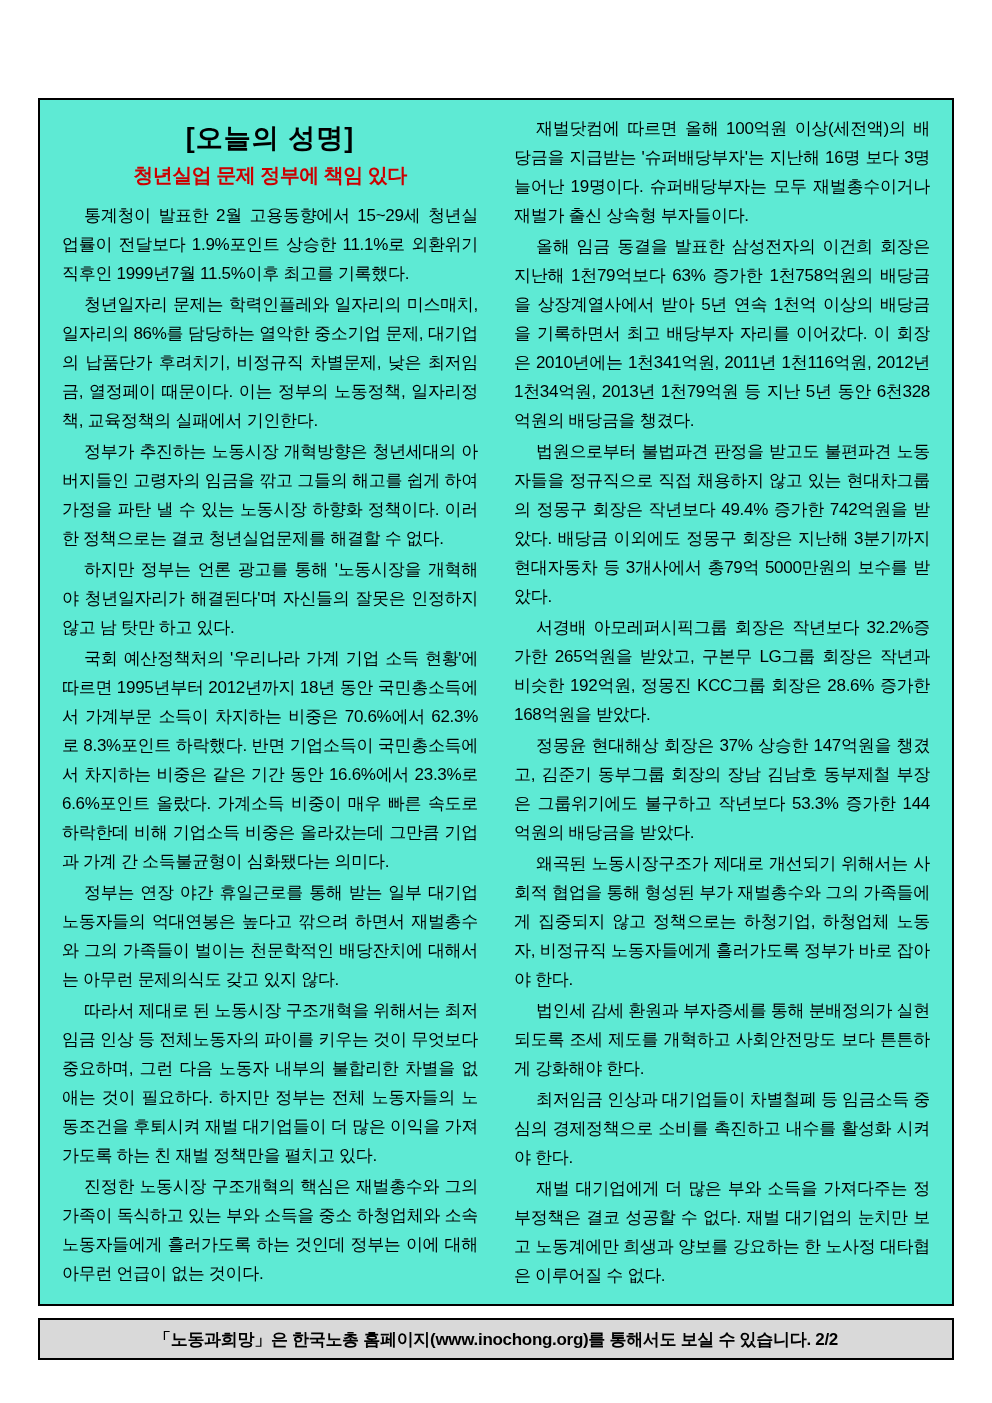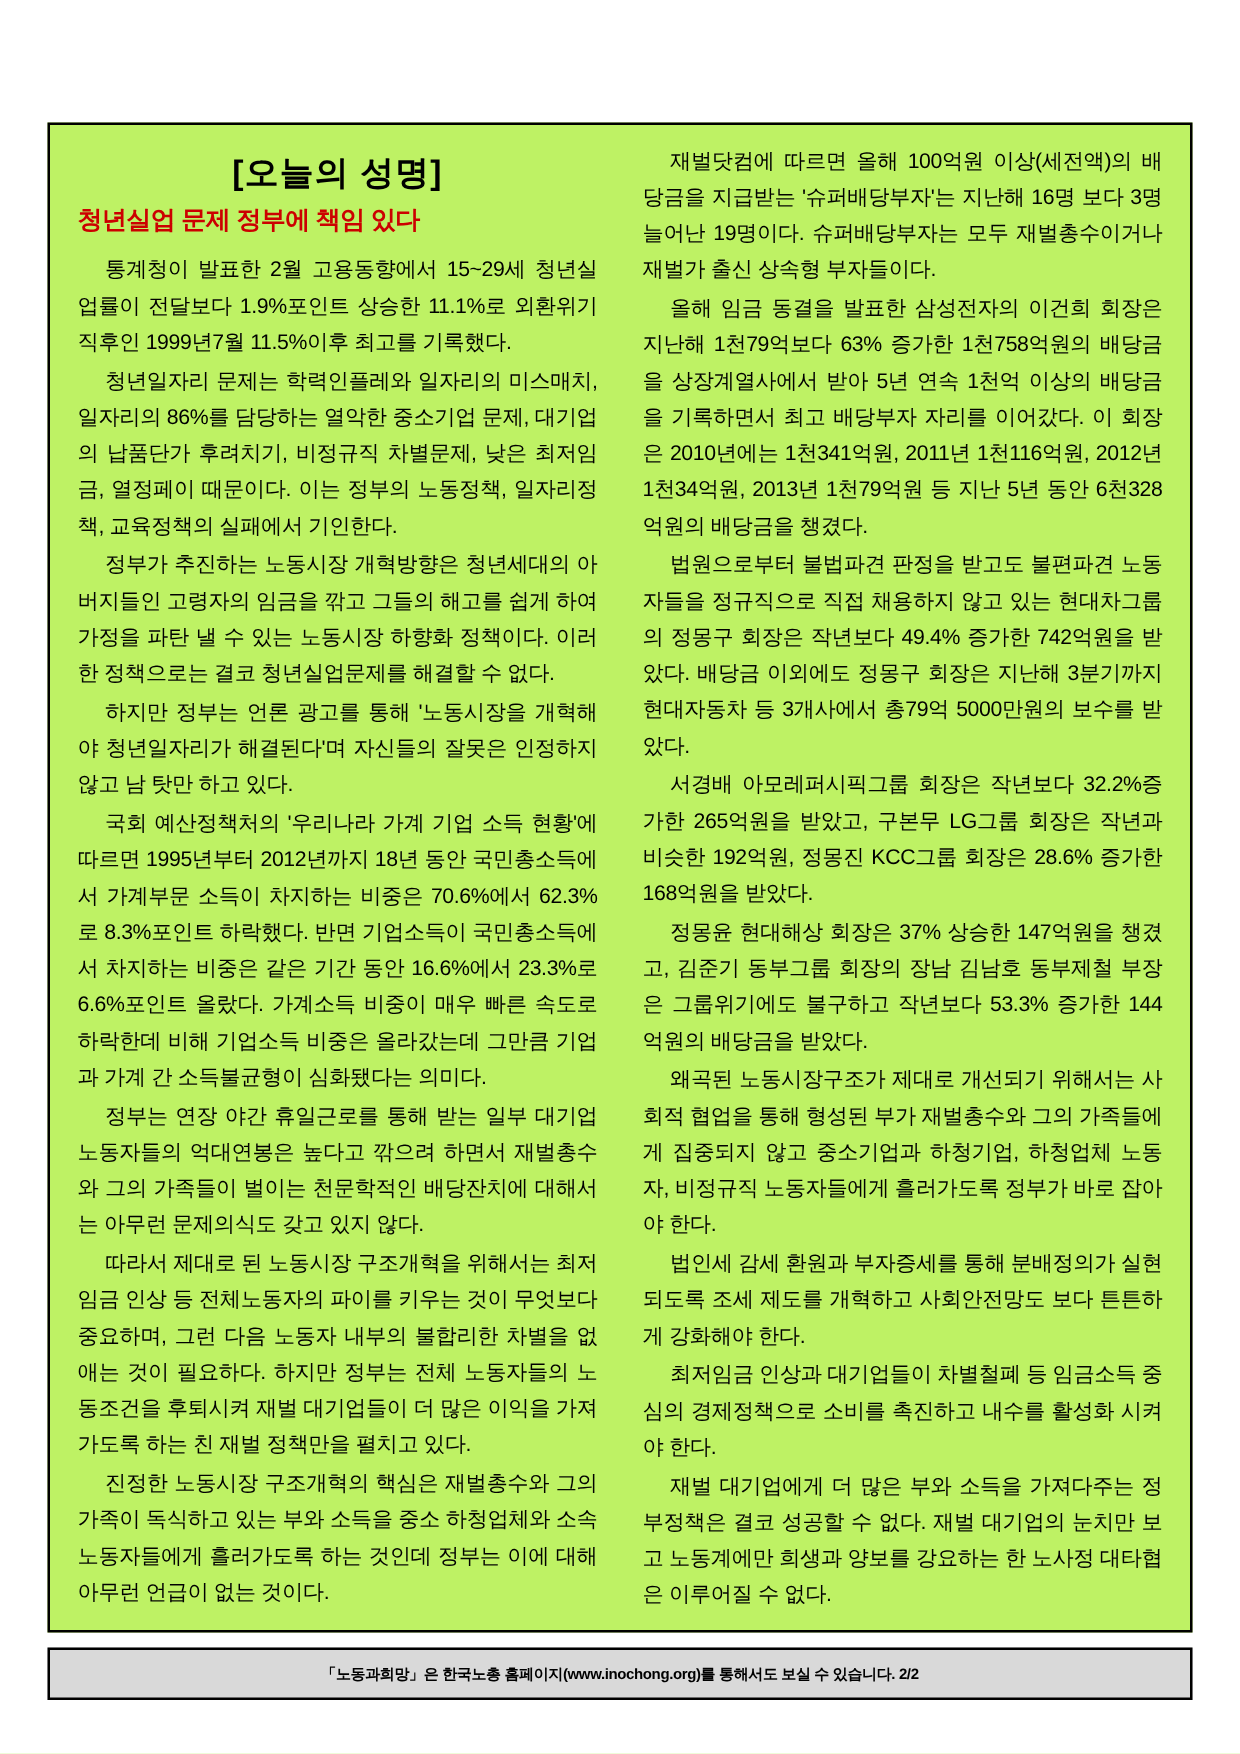--- a/index.html
+++ b/index.html
@@ -22,21 +22,21 @@
     padding: 0;
   }
   .sheet {
     position: absolute;
     left: 38px;
     top: 98px;
     width: 916px;
     height: 1208px;
     border: 2px solid #000;
     box-sizing: border-box;
-    background: #bef264;
+    background: #5eead4;
   }
   .columns {
     position: absolute;
     left: 0;
     top: 0;
     right: 0;
     bottom: 0;
     display: flex;
     box-sizing: border-box;
     padding: 14px 22px 6px 22px;
@@ -53,21 +53,21 @@
   }
   .title-main {
     text-align: center;
     font-size: 27px;
     font-weight: bold;
     letter-spacing: 1px;
     margin: 6px 0 6px 0;
     font-family: "Liberation Sans", sans-serif;
   }
   .title-sub {
-    text-align: left;
+    text-align: center;
     font-size: 20px;
     font-weight: bold;
     color: #cc0000;
     margin: 0 0 12px 0;
     letter-spacing: -0.5px;
   }
   p.para {
     font-size: 17px;
     line-height: 29px;
     margin: 0 0 2px 0;
@@ -84,21 +84,21 @@
     width: 916px;
     height: 42px;
     border: 2px solid #000;
     background: #d9d9d9;
     box-sizing: border-box;
     display: flex;
     align-items: center;
     justify-content: center;
   }
   .footer-text {
-    font-size: 12px;
+    font-size: 17px;
     font-weight: bold;
     letter-spacing: -0.3px;
   }
 </style>
 </head>
 <body>
 
 <div class="page">
 
   <div class="sheet">
@@ -117,21 +117,21 @@
         <p class="para">따라서 제대로 된 노동시장 구조개혁을 위해서는 최저임금 인상 등 전체노동자의 파이를 키우는 것이 무엇보다 중요하며, 그런 다음 노동자 내부의 불합리한 차별을 없애는 것이 필요하다. 하지만 정부는 전체 노동자들의 노동조건을 후퇴시켜 재벌 대기업들이 더 많은 이익을 가져가도록 하는 친 재벌 정책만을 펼치고 있다.</p>
         <p class="para">진정한 노동시장 구조개혁의 핵심은 재벌총수와 그의 가족이 독식하고 있는 부와 소득을 중소 하청업체와 소속 노동자들에게 흘러가도록 하는 것인데 정부는 이에 대해 아무런 언급이 없는 것이다.</p>
       </div>
 
       <div class="col col-right">
         <p class="para">재벌닷컴에 따르면 올해 100억원 이상(세전액)의 배당금을 지급받는 '슈퍼배당부자'는 지난해 16명 보다 3명 늘어난 19명이다. 슈퍼배당부자는 모두 재벌총수이거나 재벌가 출신 상속형 부자들이다.</p>
         <p class="para">올해 임금 동결을 발표한 삼성전자의 이건희 회장은 지난해 1천79억보다 63% 증가한 1천758억원의 배당금을 상장계열사에서 받아 5년 연속 1천억 이상의 배당금을 기록하면서 최고 배당부자 자리를 이어갔다. 이 회장은 2010년에는 1천341억원, 2011년 1천116억원, 2012년 1천34억원, 2013년 1천79억원 등 지난 5년 동안 6천328억원의 배당금을 챙겼다.</p>
         <p class="para">법원으로부터 불법파견 판정을 받고도 불편파견 노동자들을 정규직으로 직접 채용하지 않고 있는 현대차그룹의 정몽구 회장은 작년보다 49.4% 증가한 742억원을 받았다. 배당금 이외에도 정몽구 회장은 지난해 3분기까지 현대자동차 등 3개사에서 총79억 5000만원의 보수를 받았다.</p>
         <p class="para">서경배 아모레퍼시픽그룹 회장은 작년보다 32.2%증가한 265억원을 받았고, 구본무 LG그룹 회장은 작년과 비슷한 192억원, 정몽진 KCC그룹 회장은 28.6% 증가한 168억원을 받았다.</p>
         <p class="para">정몽윤 현대해상 회장은 37% 상승한 147억원을 챙겼고, 김준기 동부그룹 회장의 장남 김남호 동부제철 부장은 그룹위기에도 불구하고 작년보다 53.3% 증가한 144억원의 배당금을 받았다.</p>
-        <p class="para">왜곡된 노동시장구조가 제대로 개선되기 위해서는 사회적 협업을 통해 형성된 부가 재벌총수와 그의 가족들에게 집중되지 않고 중소기업과 하청기업, 하청업체 노동자, 비정규직 노동자들에게 흘러가도록 정부가 바로 잡아야 한다.</p>
+        <p class="para">왜곡된 노동시장구조가 제대로 개선되기 위해서는 사회적 협업을 통해 형성된 부가 재벌총수와 그의 가족들에게 집중되지 않고 정책으로는 하청기업, 하청업체 노동자, 비정규직 노동자들에게 흘러가도록 정부가 바로 잡아야 한다.</p>
         <p class="para">법인세 감세 환원과 부자증세를 통해 분배정의가 실현되도록 조세 제도를 개혁하고 사회안전망도 보다 튼튼하게 강화해야 한다.</p>
         <p class="para">최저임금 인상과 대기업들이 차별철폐 등 임금소득 중심의 경제정책으로 소비를 촉진하고 내수를 활성화 시켜야 한다.</p>
         <p class="para">재벌 대기업에게 더 많은 부와 소득을 가져다주는 정부정책은 결코 성공할 수 없다. 재벌 대기업의 눈치만 보고 노동계에만 희생과 양보를 강요하는 한 노사정 대타협은 이루어질 수 없다.</p>
       </div>
 
     </div>
   </div>
 
   <div class="footer">
     <span class="footer-text">「노동과희망」은 한국노총 홈페이지(www.inochong.org)를  통해서도 보실 수 있습니다. 2/2</span>

